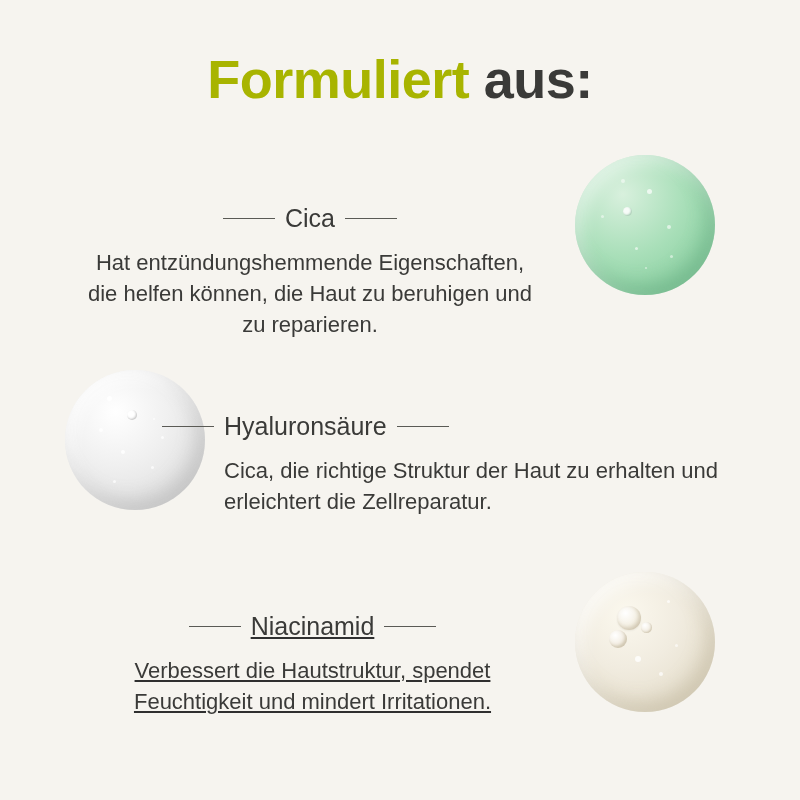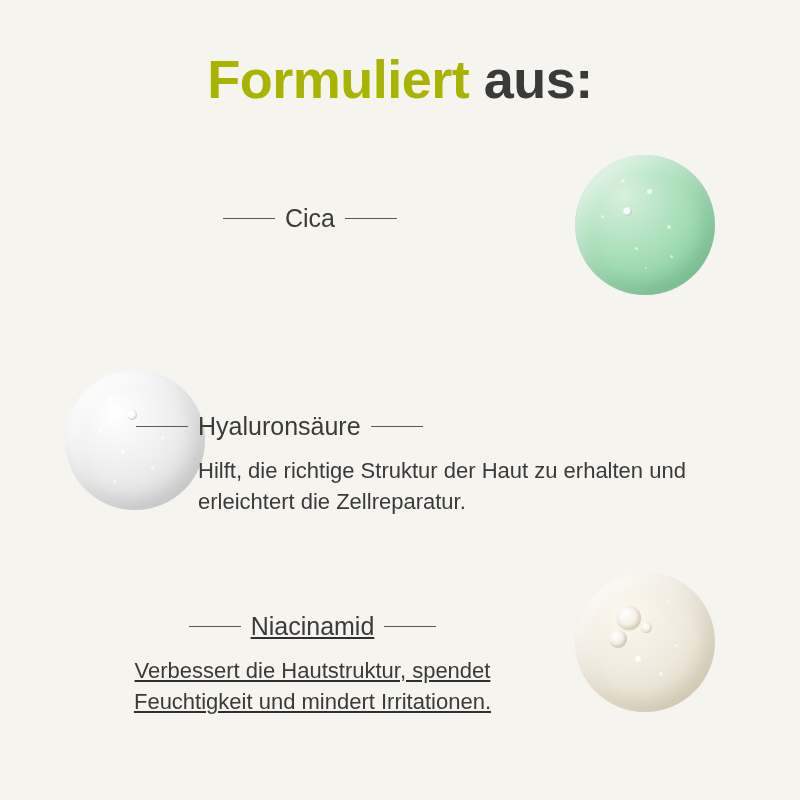--- a/index.html
+++ b/index.html
@@ -110,40 +110,41 @@
     <div class="spec" style="width:3px;height:3px;top:60px;left:26px;background:rgba(255,255,255,0.5);"></div>
     <div class="spec" style="width:2px;height:2px;top:112px;left:70px;background:rgba(255,255,255,0.5);"></div>
   </div>
 
   <div class="ingredient" style="top:204px; left:40px; width:540px; text-align:center;">
     <div class="ing-heading" style="justify-content:center;">
       <span class="rule" style="width:52px;"></span>
       <span>Cica</span>
       <span class="rule" style="width:52px;"></span>
     </div>
+    <div class="ing-desc" style="padding:0 45px;">Hat entzündungshemmende Eigenschaften, die helfen können, die Haut zu beruhigen und zu reparieren.</div>
   </div>
 
   <div class="blob blob-hyal" style="top:370px; left:65px;">
     <div class="spec" style="width:10px;height:10px;top:40px;left:62px;background:rgba(255,255,255,0.95);box-shadow:inset -1px -1px 2px rgba(160,160,160,0.6);"></div>
     <div class="spec" style="width:5px;height:5px;top:26px;left:42px;background:rgba(255,255,255,0.9);"></div>
     <div class="spec" style="width:4px;height:4px;top:58px;left:34px;background:rgba(255,255,255,0.8);"></div>
     <div class="spec" style="width:4px;height:4px;top:80px;left:56px;background:rgba(255,255,255,0.8);"></div>
     <div class="spec" style="width:3px;height:3px;top:96px;left:86px;background:rgba(255,255,255,0.7);"></div>
     <div class="spec" style="width:3px;height:3px;top:66px;left:96px;background:rgba(255,255,255,0.7);"></div>
     <div class="spec" style="width:3px;height:3px;top:110px;left:48px;background:rgba(255,255,255,0.7);"></div>
     <div class="spec" style="width:2px;height:2px;top:48px;left:88px;background:rgba(255,255,255,0.7);"></div>
   </div>
 
-  <div class="ingredient" style="top:412px; left:136px; width:600px;">
+  <div class="ingredient" style="top:412px; left:162px; width:600px;">
     <div class="ing-heading">
       <span class="rule" style="width:52px;"></span>
       <span>Hyaluronsäure</span>
       <span class="rule" style="width:52px;"></span>
     </div>
-    <div class="ing-desc" style="margin-left:62px; width:500px;">Hilft, die richtige Struktur der Haut zu erhalten und erleichtert die Zellreparatur.</div>
+    <div class="ing-desc" style="margin-left:62px; width:500px;">Cica, die richtige Struktur der Haut zu erhalten und erleichtert die Zellreparatur.</div>
   </div>
 
   <div class="blob blob-niac" style="top:572px; left:575px;">
     <div class="spec" style="width:24px;height:24px;top:34px;left:42px;background:radial-gradient(circle at 35% 30%, #ffffff 0%, #f4efe2 60%, #e9e2d0 100%);box-shadow:inset -2px -2px 4px rgba(180,168,140,0.55), 0 1px 2px rgba(0,0,0,0.06);"></div>
     <div class="spec" style="width:18px;height:18px;top:58px;left:34px;background:radial-gradient(circle at 35% 30%, #ffffff 0%, #f2ece0 60%, #e7e0cc 100%);box-shadow:inset -2px -2px 3px rgba(180,168,140,0.5);"></div>
     <div class="spec" style="width:11px;height:11px;top:50px;left:66px;background:radial-gradient(circle at 35% 30%, #ffffff 0%, #f1ebde 70%, #e6dfcb 100%);box-shadow:inset -1px -1px 2px rgba(180,168,140,0.5);"></div>
     <div class="spec" style="width:6px;height:6px;top:84px;left:60px;background:rgba(255,255,255,0.8);"></div>
     <div class="spec" style="width:4px;height:4px;top:100px;left:84px;background:rgba(255,255,255,0.7);"></div>
     <div class="spec" style="width:3px;height:3px;top:28px;left:92px;background:rgba(255,255,255,0.7);"></div>
     <div class="spec" style="width:3px;height:3px;top:72px;left:100px;background:rgba(255,255,255,0.6);"></div>

